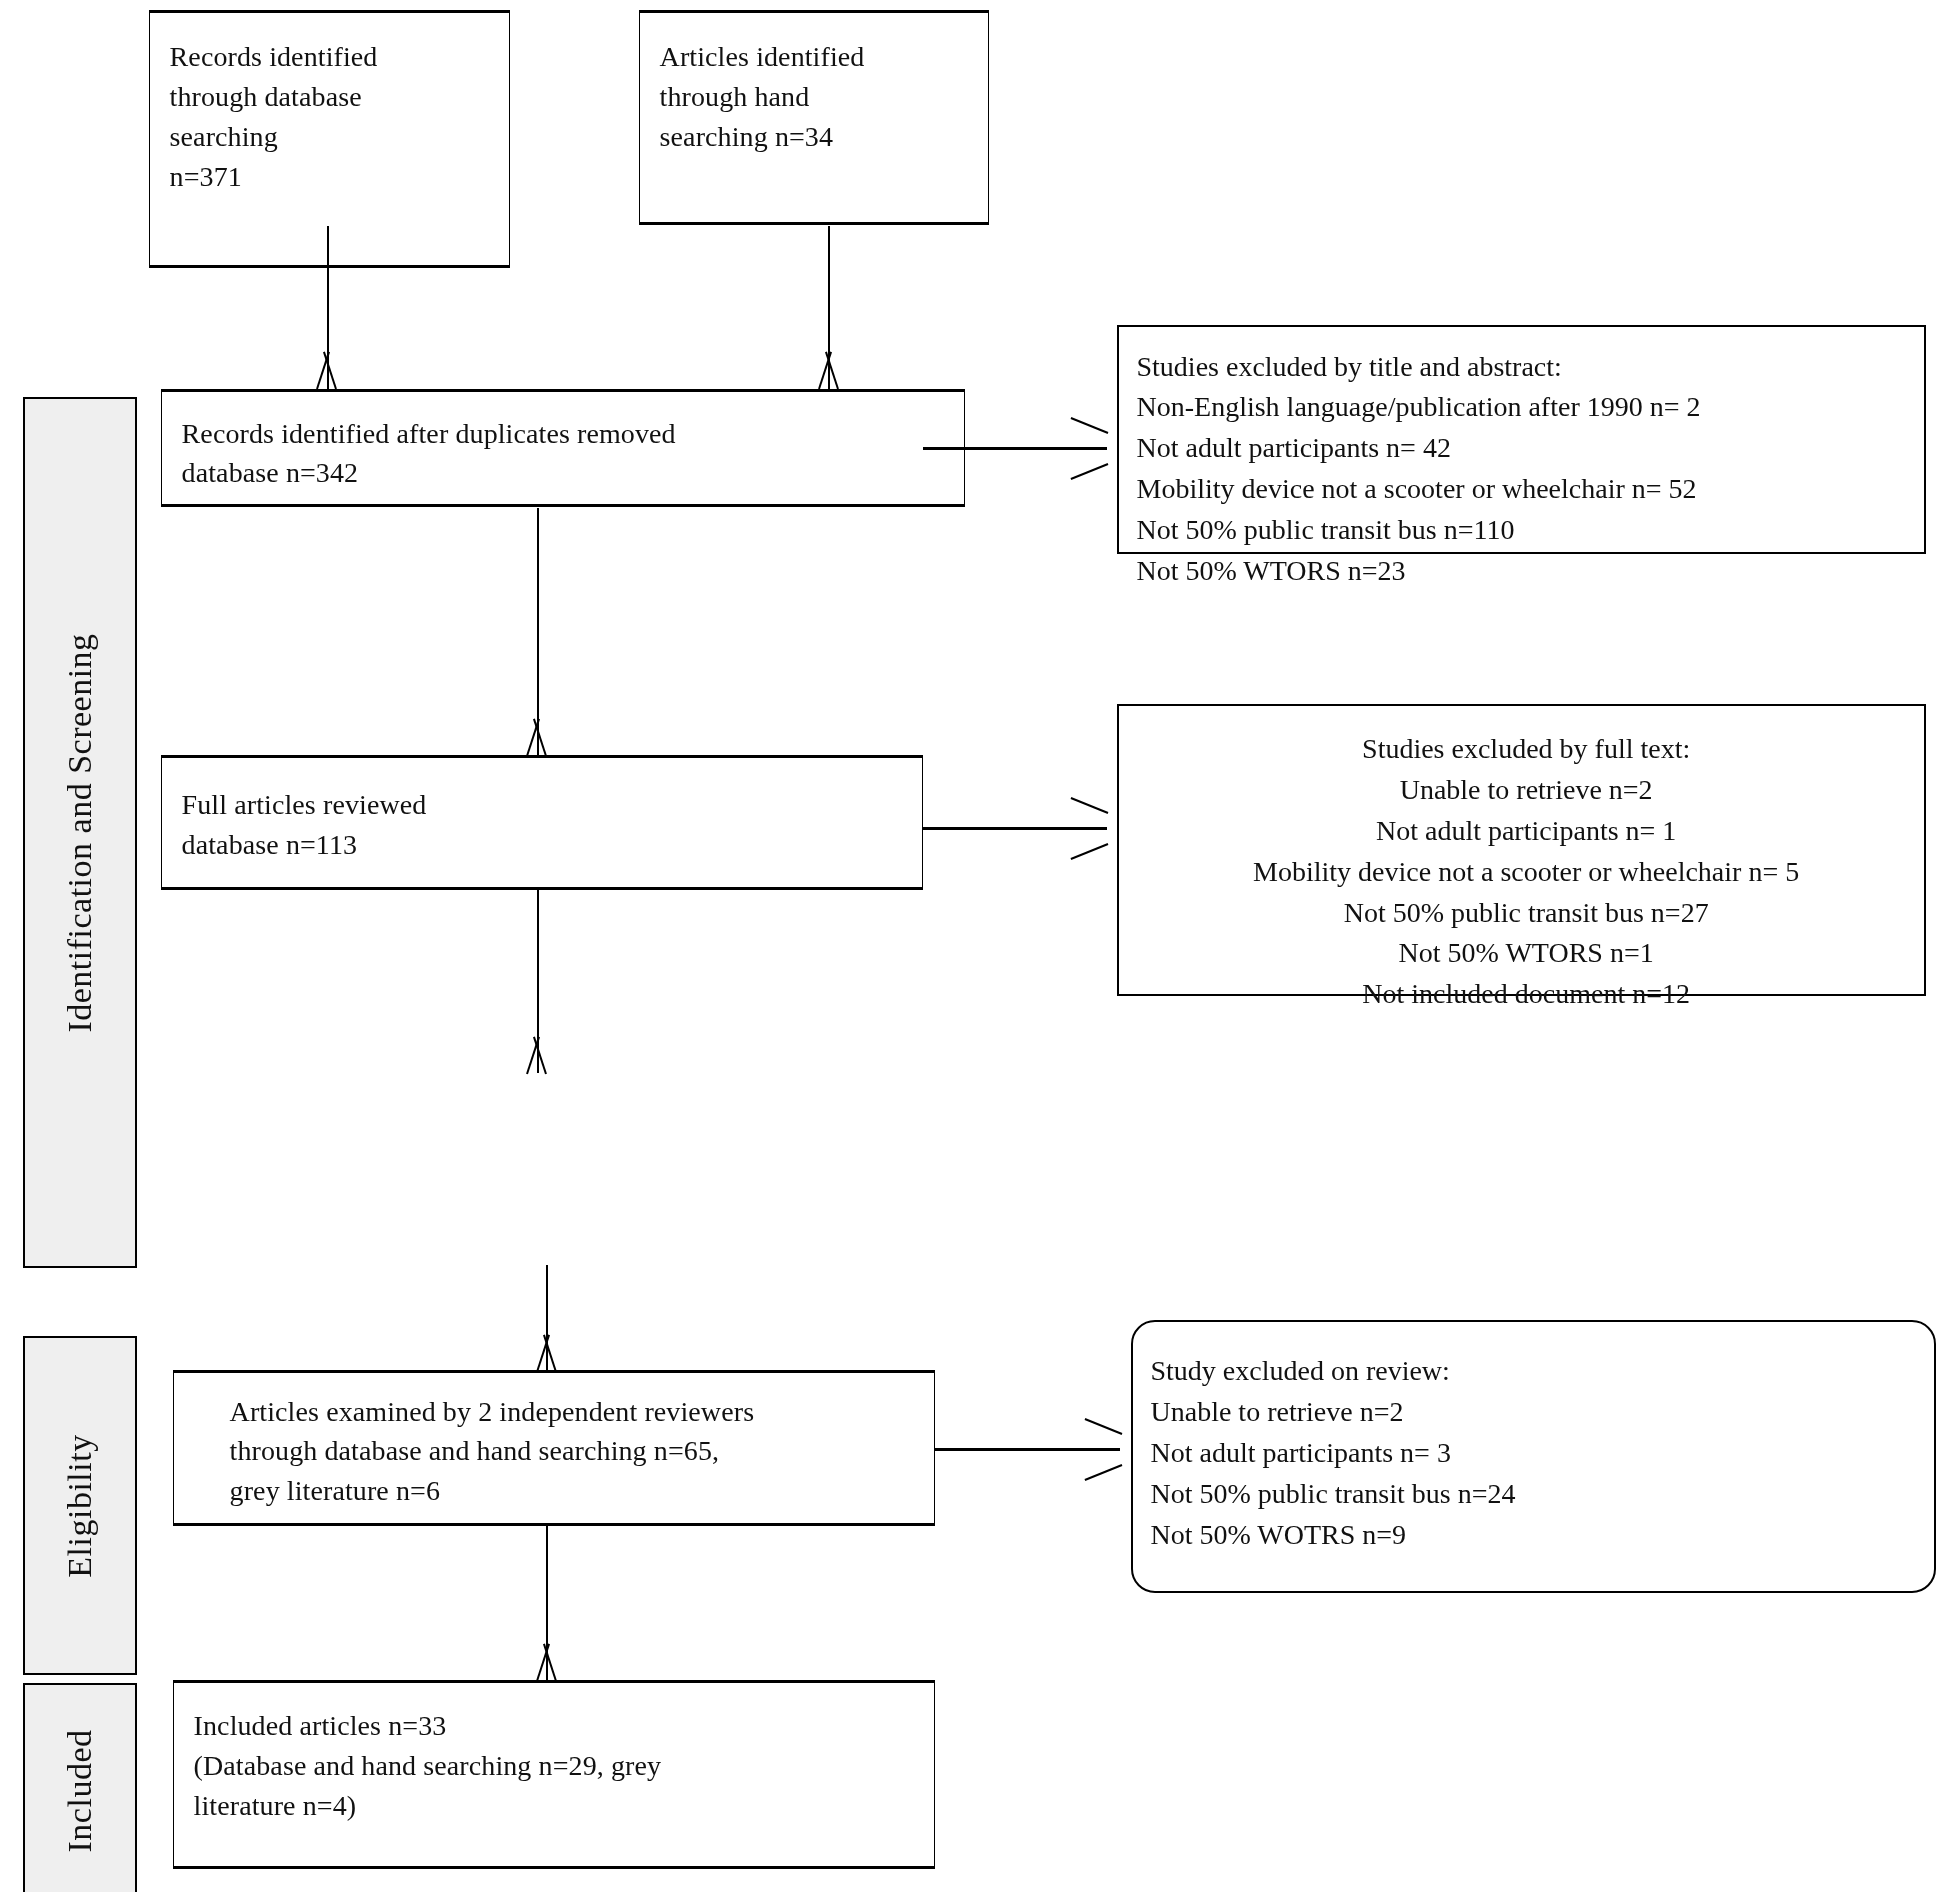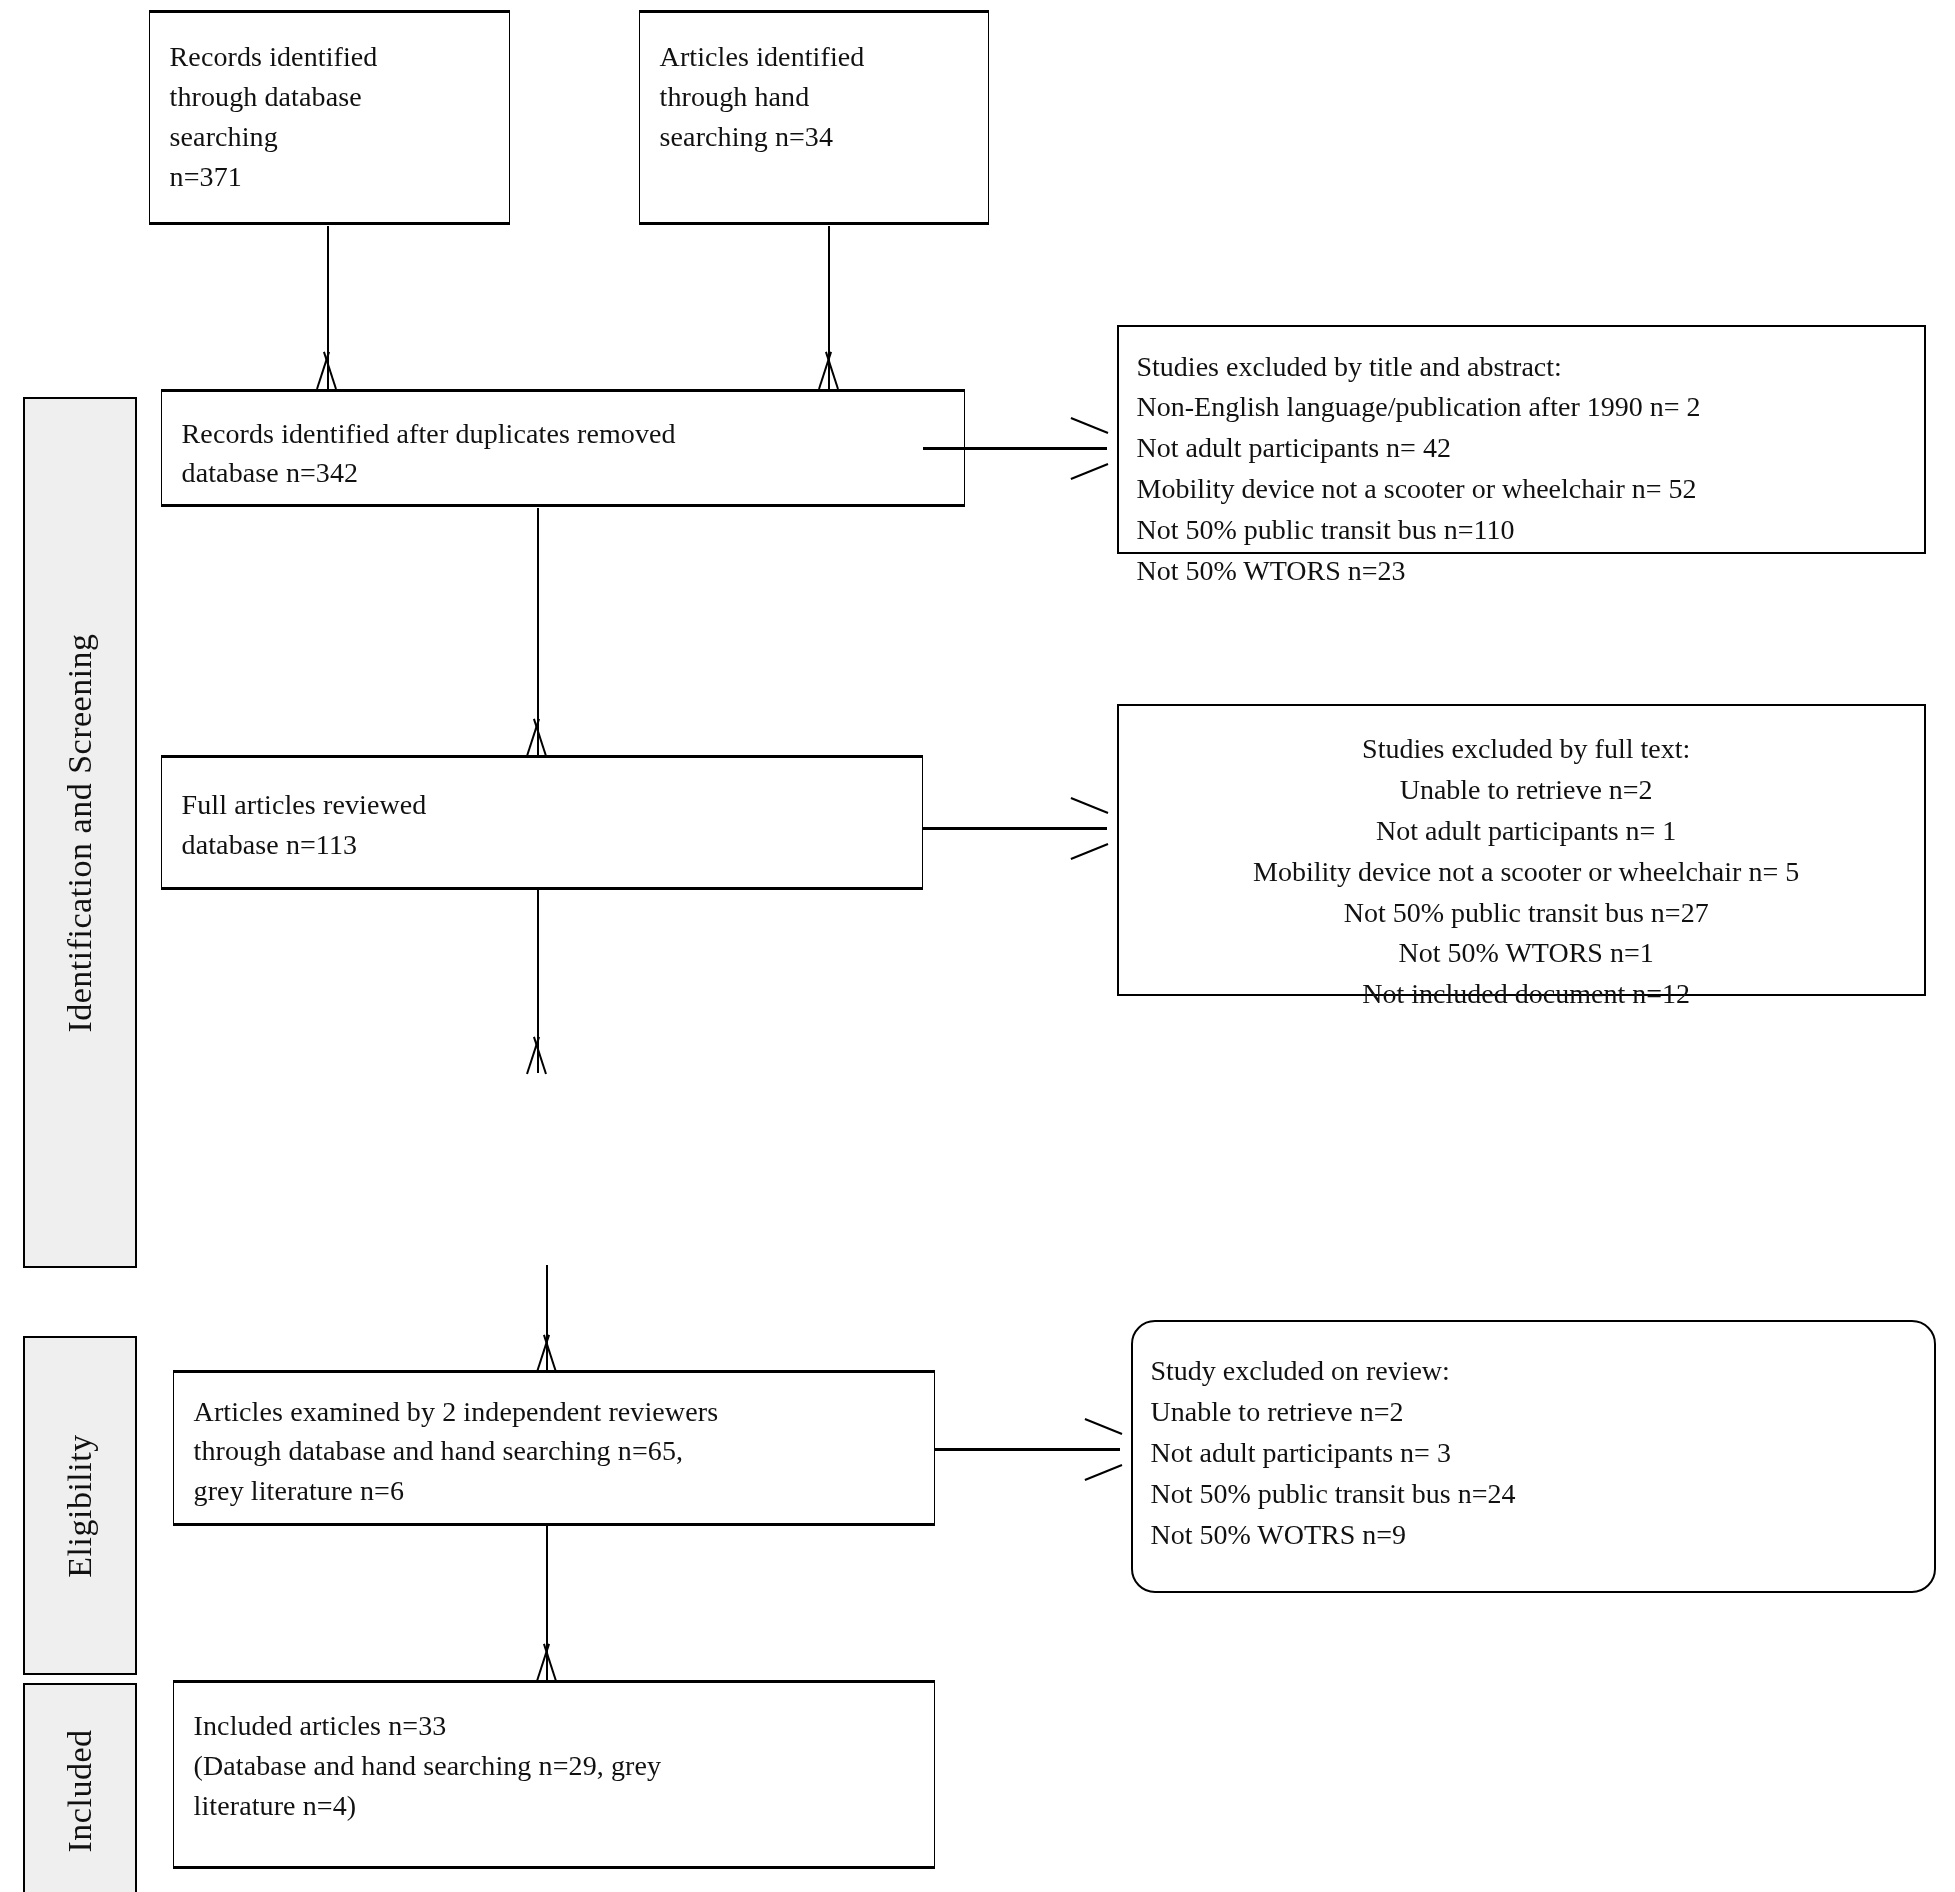--- a/index.html
+++ b/index.html
@@ -110,21 +110,21 @@
   </div>
 
   <div class="phase" style="left:23px; top:1336px; width:114px; height:339px;">
     <span>Eligibility</span>
   </div>
 
   <div class="phase" style="left:23px; top:1683px; width:114px; height:216px;">
     <span>Included</span>
   </div>
 
-  <div class="fbox" style="left:149px; top:10.3px; width:361px; height:215px;">
+  <div class="fbox" style="left:149px; top:10.3px; width:361px; height:258px;">
     <div class="txt" style="top:24px;">Records identified
 through database
 searching
 n=371</div>
   </div>
 
   <div class="fbox" style="left:639px; top:10.3px; width:350px; height:215px;">
     <div class="txt" style="top:24px;">Articles identified
 through hand
 searching n=34</div>
@@ -175,21 +175,21 @@
   </div>
 
   <div class="vline" style="left:537px; top:890px; height:183px;"></div>
   <div class="vhead" style="left:526px; top:1035px; width:20.6px; height:39px;"></div>
 
 
   <div class="vline" style="left:546px; top:1265px; height:105px;"></div>
   <div class="vhead" style="left:536px; top:1333px; width:20.6px; height:39px;"></div>
 
   <div class="fbox" style="left:173px; top:1370px; width:762px; height:156px;">
-    <div class="txt" style="top:18.5px;">Articles examined by 2 independent reviewers
+    <div class="txt" style="top:18.5px;margin-left:36px;">Articles examined by 2 independent reviewers
 through database and hand searching n=65,
 grey literature n=6</div>
   </div>
 
   <div class="hline" style="left:935px; top:1448px; width:185px;"></div>
   <div class="hhead" style="left:1082px; top:1433px; width:40px; height:33px;"></div>
 
   <div class="xbox" style="left:1131px; top:1320px; width:805px; height:273px;border-radius:24px;">
     <div class="txt" style="top:29px;">Study excluded on review:
 Unable to retrieve n=2

